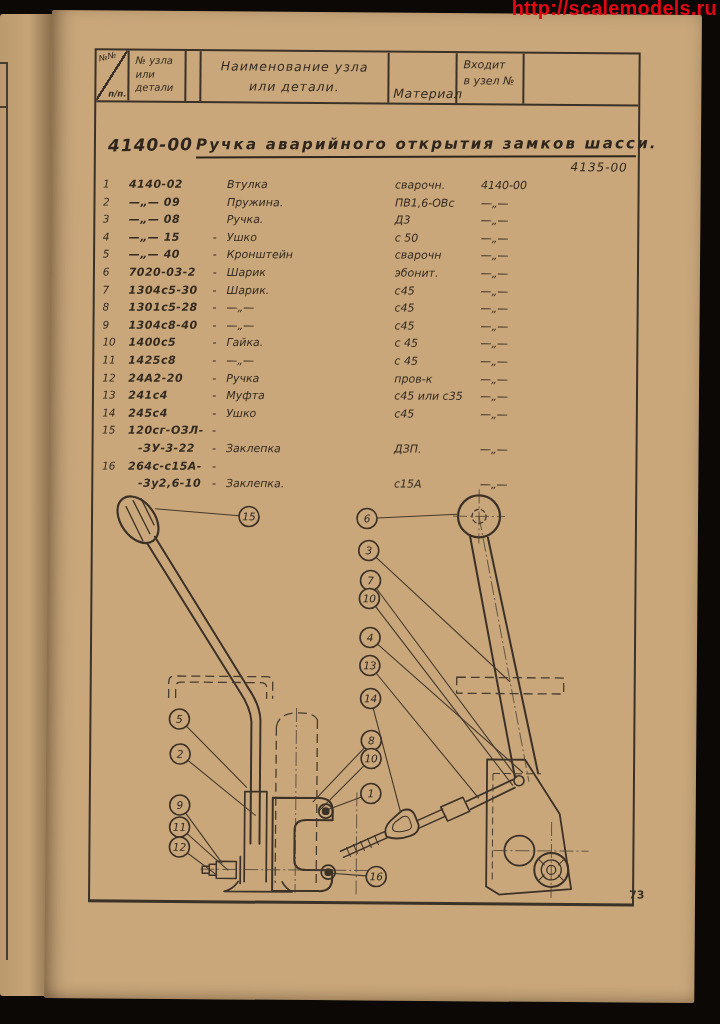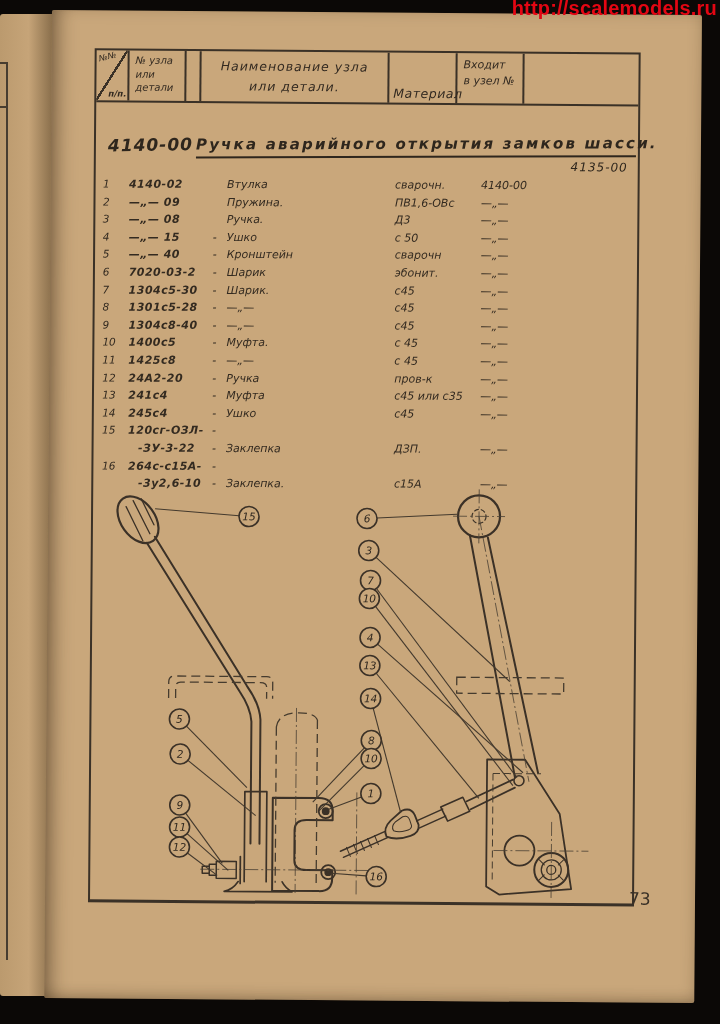--- a/index.html
+++ b/index.html
@@ -60,21 +60,21 @@
           border-bottom:2px solid #2e261d;padding-bottom:3px;width:440px;transform:rotate(-0.6deg);}
   .t-sub{position:absolute;right:8px;top:30px;font-size:12px;font-weight:normal;letter-spacing:1px;}
   
   #rows{position:absolute;left:8px;top:126px;width:524px;font-style:italic;font-size:11px;color:#332a20;transform:rotate(-0.25deg);}
   .row{display:grid;grid-template-columns:26px 84px 14px 168px 86px 92px;height:17.6px;align-items:baseline;}
   .c-no{font-size:10.5px;}
   .c-part{letter-spacing:0.5px;font-weight:bold;}
   .row.cont .c-part{padding-left:10px;}
   
   #drawing{position:absolute;left:-2px;top:428px;width:542px;height:419px;}
-  #pageno{position:absolute;left:584px;top:874px;font-size:17px;font-weight:normal;color:#3a3127;}
+  #pageno{position:absolute;left:584px;top:874px;font-size:11px;font-weight:bold;color:#3a3127;}
   svg text{font-family:"DejaVu Sans", sans-serif;font-style:italic;}
 </style>
 </head>
 <body>
 
 <div id="watermark" style="color: rgb(227, 6, 19);">http://scalemodels.ru</div>
 
 <div id="sliver">
   <div class="sl-line" style="left:6px;top:48px;width:2px;height:898px;"></div>
   <div class="sl-line" style="left:0;top:48px;width:8px;height:2px;"></div>
@@ -177,21 +177,21 @@
           <span class="c-part">1304с8-40</span>
           <span class="c-dash">-</span>
           <span class="c-name">—„—</span>
           <span class="c-mat">с45</span>
           <span class="c-asm">—„—</span>
         </div>
         <div class="row">
           <span class="c-no">10</span>
           <span class="c-part">1400с5</span>
           <span class="c-dash">-</span>
-          <span class="c-name">Муфта.</span>
+          <span class="c-name">Гайка.</span>
           <span class="c-mat">с 45</span>
           <span class="c-asm">—„—</span>
         </div>
         <div class="row">
           <span class="c-no">11</span>
           <span class="c-part">1425с8</span>
           <span class="c-dash">-</span>
           <span class="c-name">—„—</span>
           <span class="c-mat">с 45</span>
           <span class="c-asm">—„—</span>

